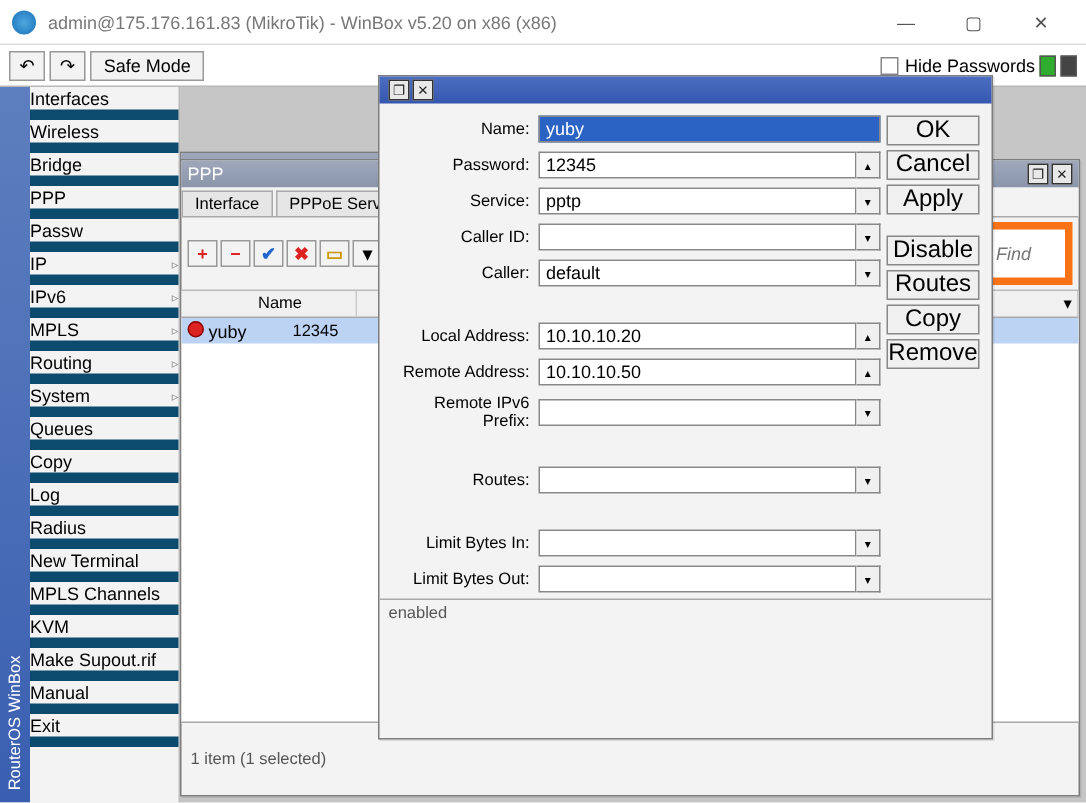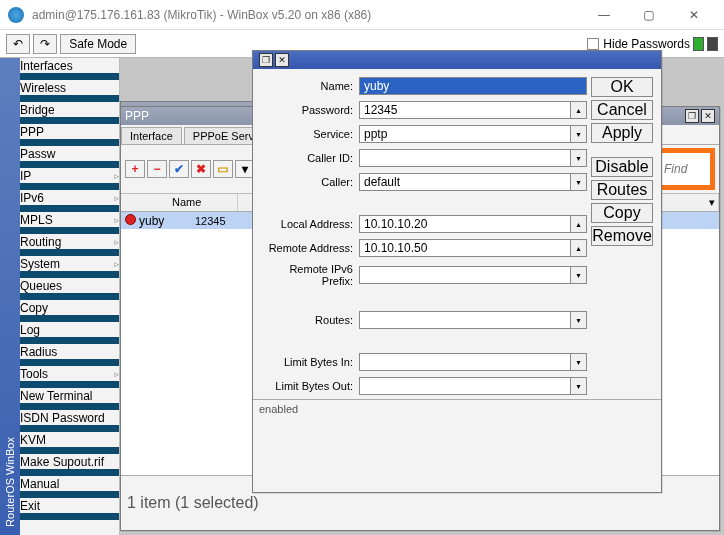--- a/index.html
+++ b/index.html
@@ -41,21 +41,21 @@
   .tbrow { display: flex; align-items: center; padding: 3px 4px; gap: 2px; border-bottom: 1px solid #bbb; }
   .tbrow .ibtn { width: 20px; height: 18px; border: 1px solid #999; background: #f3f3f3; display: inline-flex; align-items: center; justify-content: center; font-weight: bold; cursor: pointer; }
   .tbrow .spacer { flex: 1; }
   .findbox { border: 5px solid #f97316; height: 18px; padding: 16px 4px; width: 60px; color: #888; background: #fff; font-style: italic; }
   .gridhead { display: flex; background: #f0f0f0; border-bottom: 1px solid #aaa; }
   .gridhead .col { border-right: 1px solid #ccc; padding: 2px 4px; font-size: 11px; margin-left: 47px; }
   .gridbody { flex: 1; background: #fff; overflow: hidden; }
   .gridrow { display: flex; height: 17px; align-items: center; }
   .gridrow.sel { background: #bcd3f3; }
   .gridrow .cell { padding: 0 4px; font-size: 11px; white-space: nowrap; }
-  .statusbar { border-top: 1px solid #aaa; padding: 18px 6px; font-size: 16px; color: #555; }
+  .statusbar { border-top: 1px solid #aaa; padding: 18px 6px; font-size: 11px; color: #555; }
 
   
   .secretwin { left: 132px; top: -8px; width: 410px; height: 443px; background: #f3f3f3; }
   .secretwin .titlebar2 { background: linear-gradient(#4a6ec0,#3656b0); }
   .form { display: flex; flex-direction: column; padding: 8px 6px 4px 6px; gap: 6px; }
   .row { display: flex; align-items: center; }
   .row label { width: 100px; text-align: right; padding-right: 6px; font-size: 11px; }
   .row .inputwrap { flex: 1; display: flex; align-items: center; }
   .row input[type=text] { flex: 1; border: 1px solid #888; height: 18px; padding: 0 4px; font-size: 12px; background: #fff; }
   .row input.sel { background: #2a63c4; color: #fff; }
@@ -102,23 +102,22 @@
       <div class="item">Passw</div>
       <div class="item sub">IP</div>
       <div class="item sub">IPv6</div>
       <div class="item sub">MPLS</div>
       <div class="item sub">Routing</div>
       <div class="item sub">System</div>
       <div class="item">Queues</div>
       <div class="item">Copy</div>
       <div class="item">Log</div>
       <div class="item">Radius</div>
-      <div class="item sub">Tools</div>
       <div class="item">New Terminal</div>
-      <div class="item">ISDN Password</div>
+      <div class="item">MPLS Channels</div>
       <div class="item">KVM</div>
       <div class="item">Make Supout.rif</div>
       <div class="item">Manual</div>
       <div class="item">Exit</div>
     </div>
 
   <div class="workarea">
 
     <div class="win userlist">
       <div class="titlebar2 inactive">

